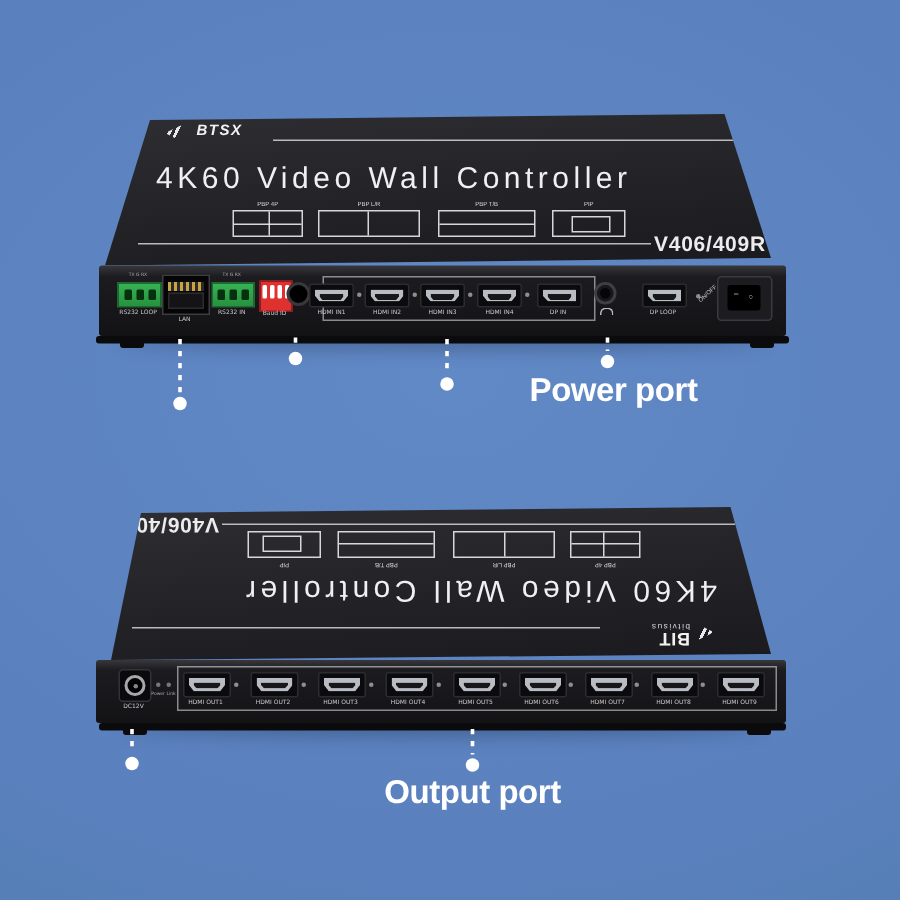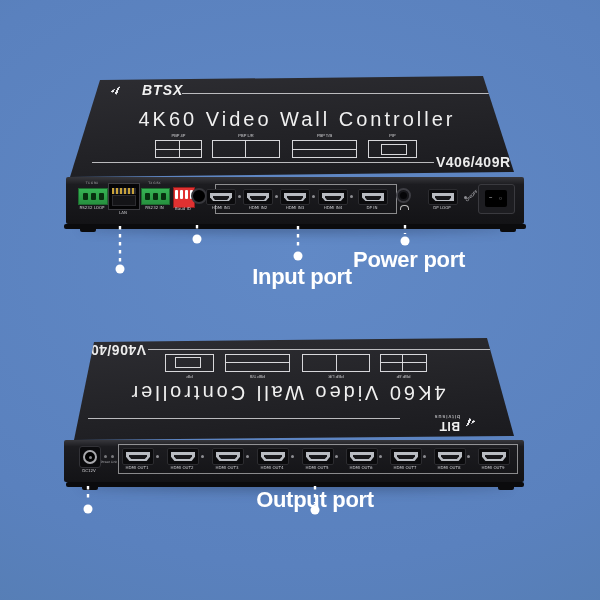--- a/index.html
+++ b/index.html
@@ -8,32 +8,32 @@
     font-family:"Liberation Sans", sans-serif;}
 
   
   .face{position:absolute;background:linear-gradient(175deg,#2e2e33 0%,#232327 55%,#1a1a1e 100%);}
   #d1-top{left:62px;top:72px;width:460px;height:106px;
     clip-path:polygon(38px 8px,421px 4px,452px 100px,8px 105px);}
   #d2-top{left:64px;top:334px;width:456px;height:106px;
     clip-path:polygon(30px 8px,423px 4px,450px 102px,10px 106px);}
   .flip{position:absolute;inset:0;transform:rotate(180deg);}
 
-  .face-brand{position:absolute;left:48px;top:10px;display:flex;align-items:center;gap:19px;
-    color:#f2f2f2;font-style:italic;font-weight:700;font-size:14px;letter-spacing:1px;}
+  .face-brand{position:absolute;left:48px;top:10px;display:flex;align-items:center;gap:8px;
+    color:#f2f2f2;font-style:italic;font-weight:700;font-size:10px;letter-spacing:1px;}
   .wing{display:inline-block;width:13px;height:10px;
     background:repeating-linear-gradient(115deg,#e9e9ec 0 2px,rgba(0,0,0,0) 2px 4px);
     clip-path:polygon(0 62%,100% 0,58% 100%);}
   .brand2-wrap{position:absolute;left:44px;top:8px;display:flex;align-items:center;gap:3px;}
   .brand2-txt{display:flex;flex-direction:column;line-height:1;}
   .brand2-main{color:#f2f2f2;font-weight:700;font-size:12px;letter-spacing:.5px;}
   .brand2-sub{color:#d8d8db;font-size:5.5px;letter-spacing:1px;margin-top:1px;}
   .fline{position:absolute;height:1px;background:rgba(225,225,228,.8);}
   .face-brandline{left:120px;top:21px;width:312px;}
-  .face-title{position:absolute;left:42px;right:32px;top:36px;text-align:center;
+  .face-title{position:absolute;left:42px;right:32px;top:36px;text-align:left;
     color:#f0f0f0;font-size:20px;letter-spacing:3px;white-space:nowrap;}
   .face-modelline{left:30px;top:90px;width:342px;}
   .face-model{position:absolute;left:374px;top:82px;color:#ececec;
     font-weight:700;font-size:14px;letter-spacing:.5px;}
 
   .mode{position:absolute;top:62px;text-align:center;}
   .mode-label{color:#d9d9dc;font-size:4px;line-height:1;margin-bottom:2px;white-space:nowrap;}
   .mbox{position:relative;border:1px solid rgba(235,235,238,.9);height:16px;}
   .mline-v{position:absolute;top:0;bottom:0;width:1px;background:rgba(235,235,238,.9);}
   .mline-h{position:absolute;left:0;right:0;height:1px;background:rgba(235,235,238,.9);}
@@ -355,17 +355,16 @@
     <g fill="#ffffff">
       <circle cx="120" cy="269" r="4.5"></circle>
       <circle cx="197" cy="239" r="4.5"></circle>
       <circle cx="298" cy="256" r="4.5"></circle>
       <circle cx="405" cy="241" r="4.5"></circle>
       <circle cx="88" cy="509" r="4.5"></circle>
       <circle cx="315" cy="510" r="4.5"></circle>
     </g>
   </svg>
 
-  <div class="co" style="left:302px;top:264px;">Input port</div>
   <div class="co" style="left:409px;top:247px;">Power port</div>
-  <div class="co" style="left:315px;top:487px;">Output port</div>
+  <div class="co" style="left:315px;top:515px;">Output port</div>
 
 </div>
 
 </body></html>

